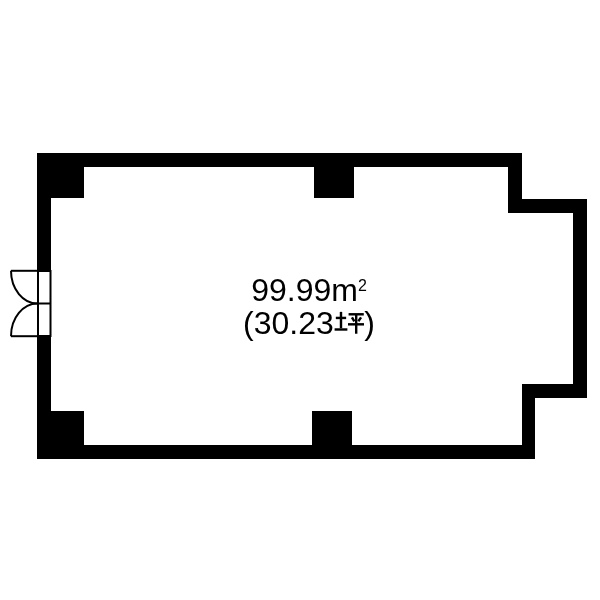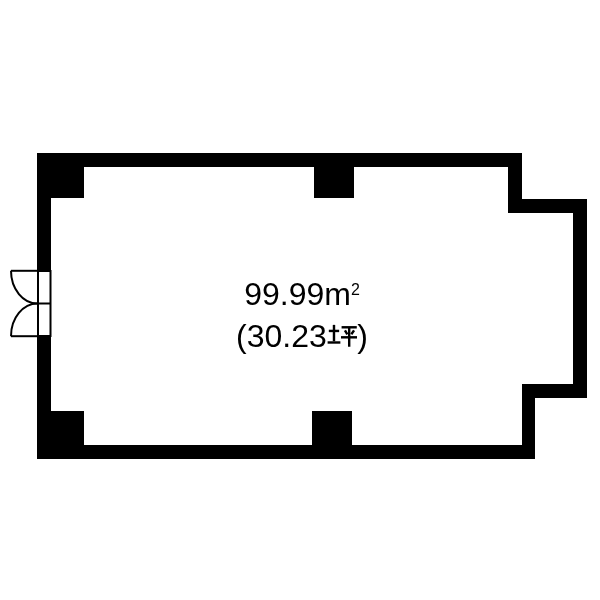--- a/index.html
+++ b/index.html
@@ -16,26 +16,26 @@
     font-family: "Liberation Sans", "DejaVu Sans", sans-serif;
   }
   .plan-svg {
     position: absolute;
     left: 0;
     top: 0;
     display: block;
   }
   .area-label {
     position: absolute;
-    left: 152px;
+    left: 159px;
     top: 269px;
     width: 300px;
     text-align: center;
     font-size: 32px;
-    line-height: 42px;
+    line-height: 33px;
     color: #000000;
     white-space: nowrap;
   }
   .sup2 {
     font-size: 0.5em;
     vertical-align: 0.62em;
   }
   .tsubo-glyph {
     display: inline-block;
     width: 0.95em;

